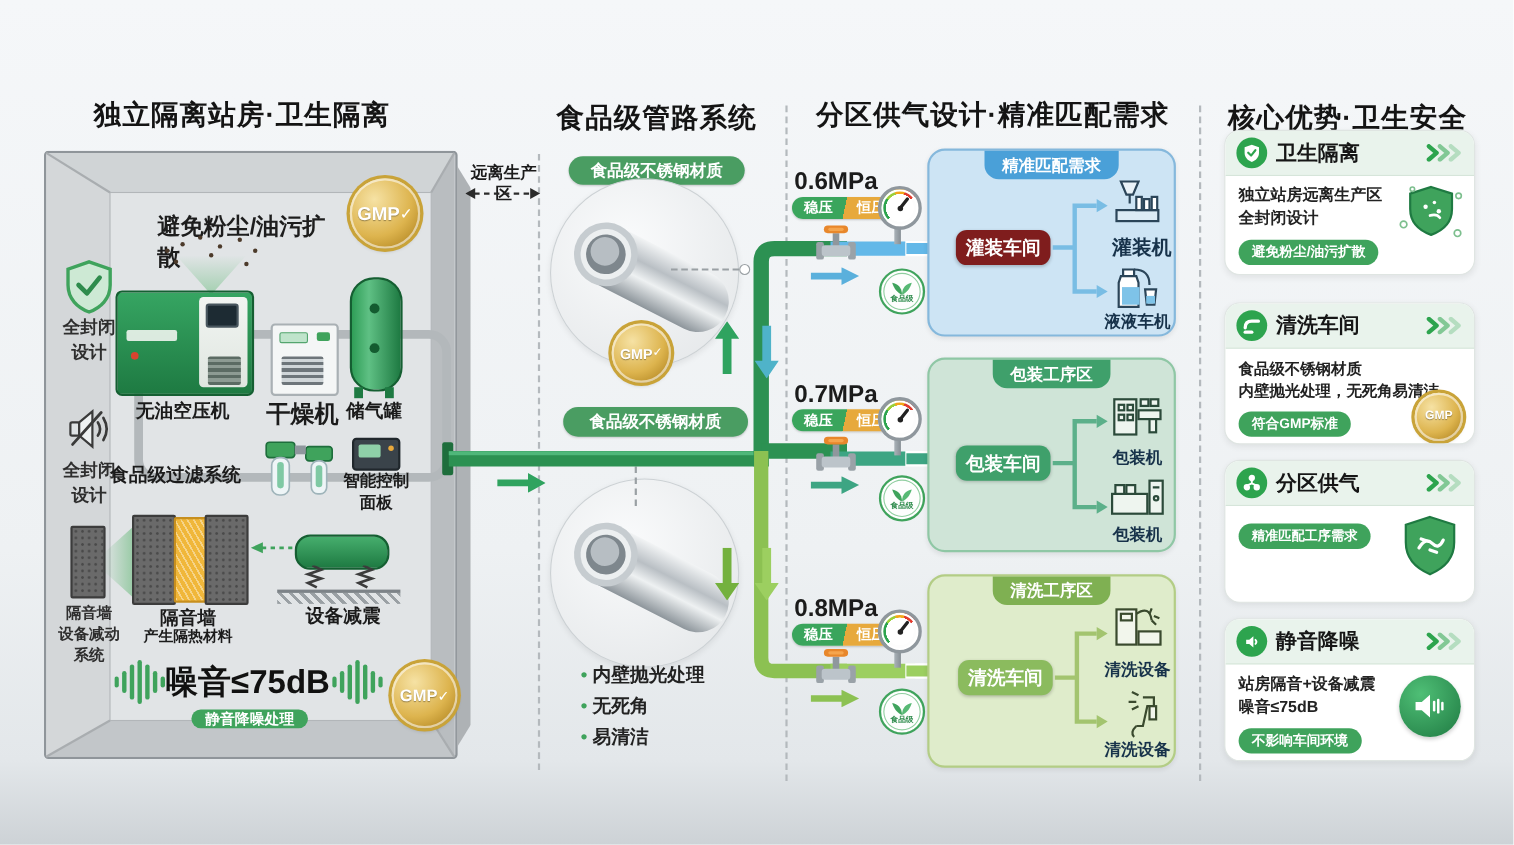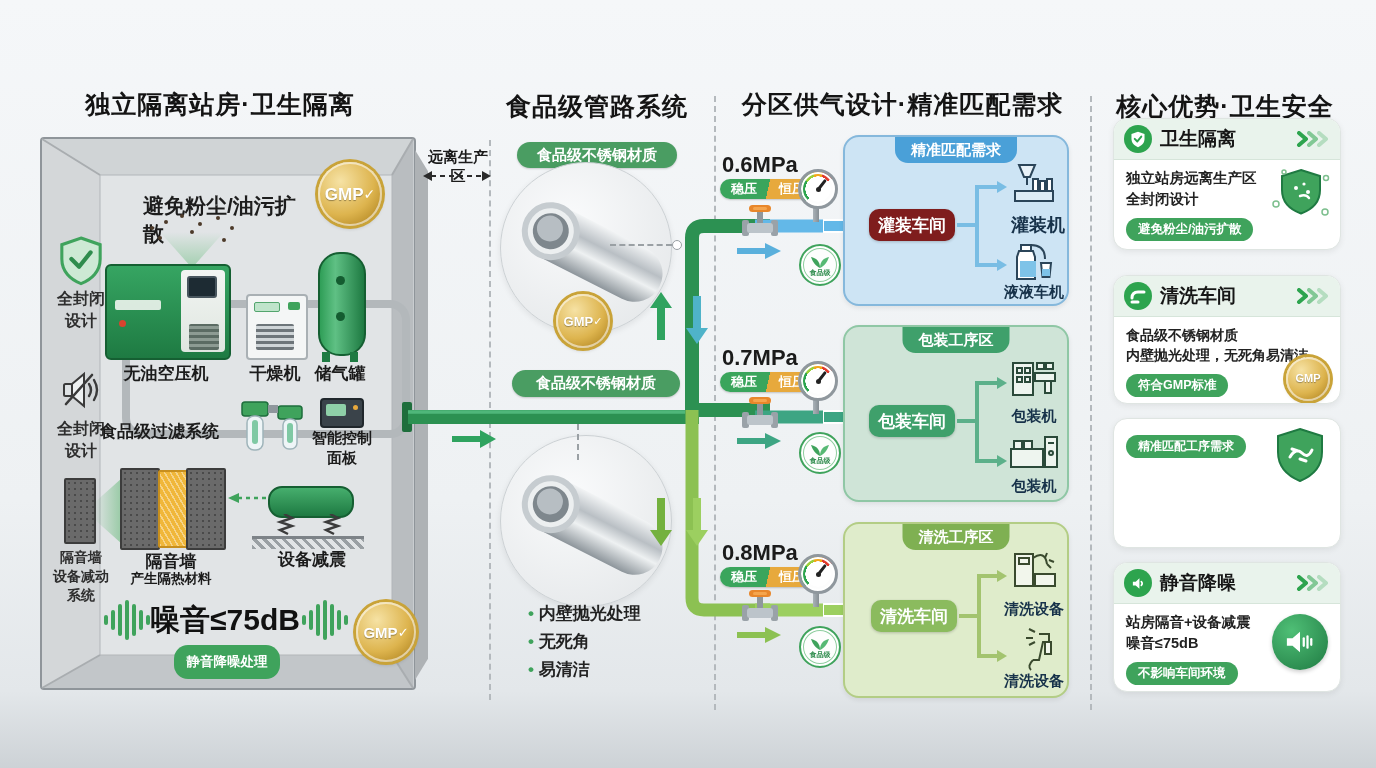--- a/index.html
+++ b/index.html
@@ -140,21 +140,21 @@
     <div class="abs" style="left:8px;top:34px;width:46px;height:10px;background:#eef4ee;border-radius:2px;opacity:.9"></div>
     <div class="abs" style="left:12px;top:54px;width:7px;height:7px;border-radius:50%;background:#d8432f"></div>
   </div>
   <div class="abs b ctr" style="left:105px;top:362px;width:122px;font-size:17px">无油空压机</div>
 
   <div class="abs" style="left:246px;top:294px;width:58px;height:62px;background:#f4f6f6;border:2px solid #a9b0b4;border-radius:4px">
     <div class="abs" style="left:6px;top:6px;width:24px;height:8px;background:#bfe4cb;border:1px solid #53a56e;border-radius:2px"></div>
     <div class="abs" style="right:6px;top:6px;width:12px;height:8px;background:#3fa35c;border-radius:2px"></div>
     <div class="abs" style="left:8px;bottom:8px;width:38px;height:26px;background:repeating-linear-gradient(0deg,#6d757a 0 3px,#cfd5d8 3px 6px);border-radius:2px"></div>
   </div>
-  <div class="abs b ctr" style="left:232px;top:362px;width:86px;font-size:17px">干燥机</div>
+  <div class="abs b ctr" style="left:232px;top:362px;width:86px;font-size:22px">干燥机</div>
 
   <div class="abs" style="left:318px;top:252px;width:44px;height:100px;background:linear-gradient(90deg,#2f9e57,#5fc084 35%,#1e7a42);border:2px solid #155f32;border-radius:22px">
     <div class="abs" style="left:16px;top:22px;width:9px;height:9px;border-radius:50%;background:#145c30"></div>
     <div class="abs" style="left:16px;top:58px;width:9px;height:9px;border-radius:50%;background:#145c30"></div>
   </div>
   <div class="abs" style="left:322px;top:352px;width:8px;height:10px;background:#1e7a42"></div>
   <div class="abs" style="left:350px;top:352px;width:8px;height:10px;background:#1e7a42"></div>
   <div class="abs b ctr" style="left:296px;top:362px;width:88px;font-size:17px">储气罐</div>
 
   <div class="abs b" style="left:100px;top:420px;width:140px;font-size:17px">食品级过滤系统</div>
@@ -209,21 +209,21 @@
     <g fill="#3fa35c">
         <rect x="0" y="15" width="4" height="10" rx="2"></rect>
         <rect x="7" y="10" width="4" height="20" rx="2"></rect>
         <rect x="14" y="4" width="4" height="32" rx="2"></rect>
         <rect x="21" y="0" width="4" height="40" rx="2"></rect>
         <rect x="28" y="4" width="4" height="32" rx="2"></rect>
         <rect x="35" y="10" width="4" height="20" rx="2"></rect>
         <rect x="42" y="15" width="4" height="10" rx="2"></rect>
       </g>
   </svg>
-  <div class="abs pill" style="left:174px;top:645px;width:106px;height:34px;font-size:13.5px">静音降噪处理</div>
+  <div class="abs pill" style="left:174px;top:645px;width:106px;height:17px;font-size:13.5px">静音降噪处理</div>
   <div class="abs gmp" style="left:356px;top:602px;width:60px;height:60px">
     <div class="t" style="font-size:15px">GMP</div>
     <div class="c" style="font-size:13px">✓</div>
   </div>
 
   <div class="abs gpill" style="left:517px;top:142px;width:160px;height:26px;font-size:15px">食品级不锈钢材质</div>
   <div class="abs" style="left:500px;top:162px;width:170px;height:170px;border-radius:50%;background:radial-gradient(circle at 40% 35%,#fafbfc,#e2e5e7);border:1px solid #ccd1d4;box-shadow:0 2px 6px rgba(0,0,0,.08)">
     <svg width="170" height="170" viewBox="0 0 170 170">
       <defs>
           <linearGradient id="mt1" x1="0" y1="0" x2="0" y2="1">
@@ -546,20 +546,40 @@
       <div class="cline pre" style="font-size:14px">食品级不锈钢材质
 内壁抛光处理，无死角易清洁</div>
       <div class="pill cpill">符合GMP标准</div>
       <div class="gmp abs" style="right:10px;bottom:6px;width:44px;height:44px">
         <div class="t" style="font-size:11px">GMP</div>
       </div>
     </div>
   </div>
 
   <div class="abs card" style="left:1113px;top:418px;width:226px;height:128px">
+    <div class="chead">
+      <span class="cicon">
+        <svg width="16" height="16" viewBox="0 0 16 16">
+            <g stroke="#fff" stroke-width="1.8" fill="#fff">
+              <circle cx="8" cy="3.5" r="2"></circle>
+              <circle cx="3.5" cy="12" r="2"></circle>
+              <circle cx="12.5" cy="12" r="2"></circle>
+              <path d="M8 5.5 v3 M8 8.5 L3.5 10.5 M8 8.5 L12.5 10.5" fill="none"></path>
+            </g>
+          </svg>
+      </span>
+      <span class="ctitle">分区供气</span>
+      <svg width="34" height="16" viewBox="0 0 34 16">
+        <g fill="none" stroke-width="4" stroke-linecap="round" stroke-linejoin="round">
+            <path d="M3 2 L10 8 L3 14" stroke="#2da44e"></path>
+            <path d="M13 2 L20 8 L13 14" stroke="#2da44e" opacity=".55"></path>
+            <path d="M23 2 L30 8 L23 14" stroke="#2da44e" opacity=".28"></path>
+          </g>
+      </svg>
+    </div>
     <div class="cbody">
       <div class="pill cpill" style="font-size:12px">精准匹配工序需求</div>
       <svg class="abs" style="right:12px;top:8px" width="56" height="58" viewBox="0 0 56 58">
         <path d="M28 2 L50 9 V25 C50 40 40 49 28 54 C16 49 6 40 6 25 V9 Z" fill="#3fa35c" stroke="#1f7a42" stroke-width="2"></path>
         <path d="M18 30 q6 -10 12 -4 q6 6 10 -3 M20 22 l6 2 M34 34 l-6 -2" fill="none" stroke="#fff" stroke-width="3" stroke-linecap="round"></path>
       </svg>
     </div>
   </div>
 
   <div class="abs card" style="left:1113px;top:562px;width:226px;height:128px">

